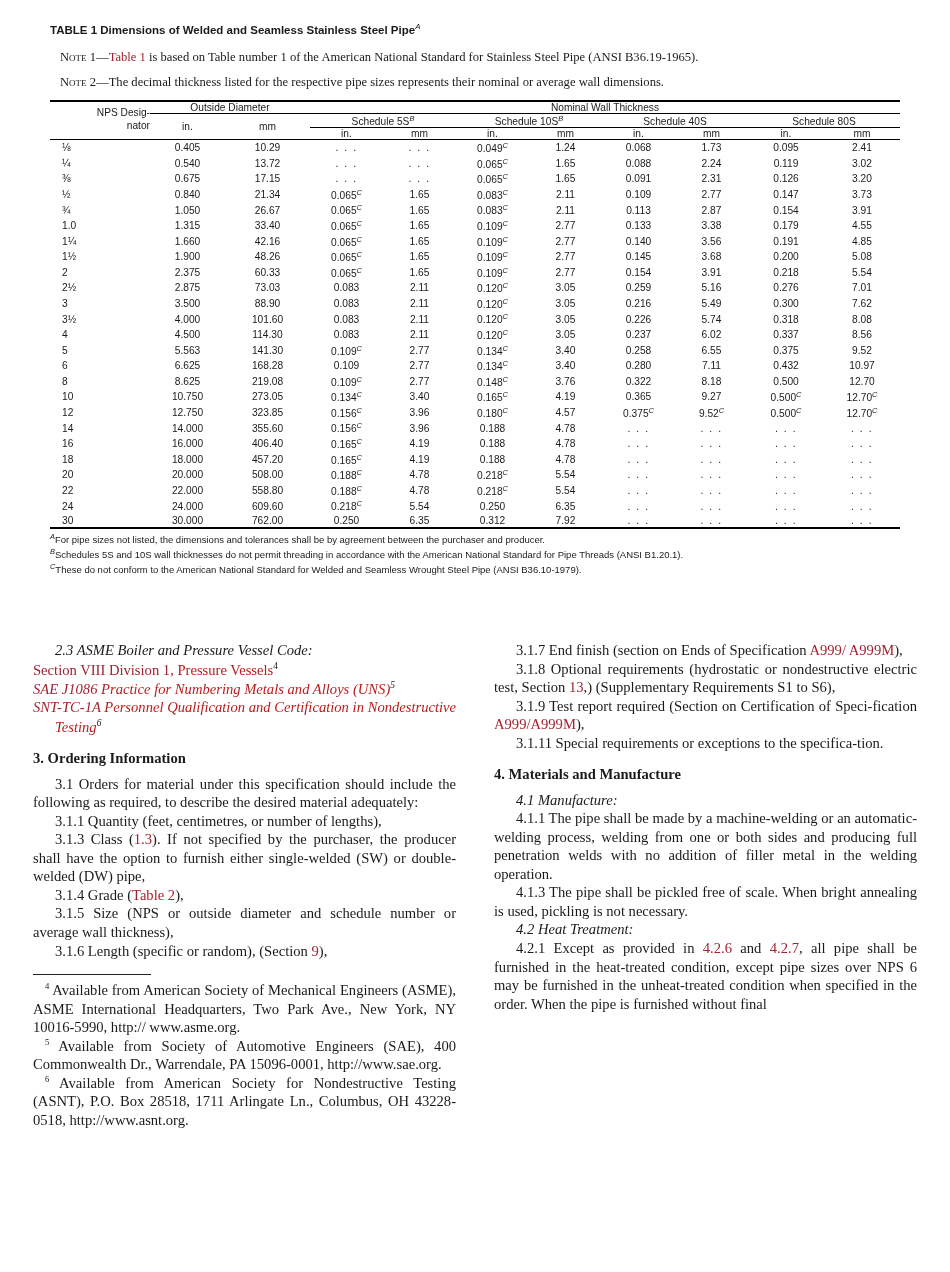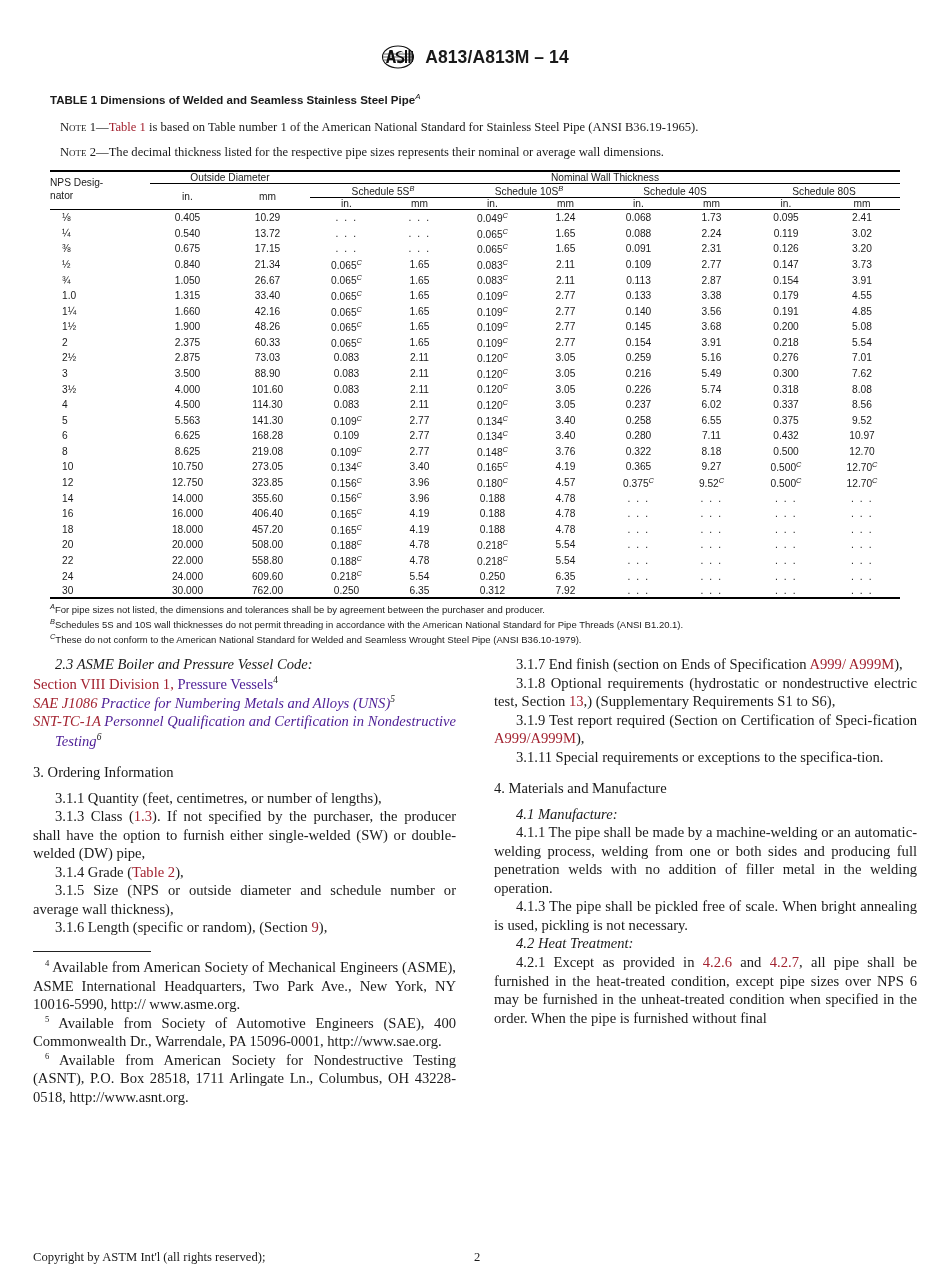--- a/index.html
+++ b/index.html
@@ -32,66 +32,66 @@
     font-size:11.5px; font-weight:bold; text-align:left;
     margin-bottom:13px;
   }
   .table-title sup { font-size:8px; font-style:italic; font-weight:normal; }
 
   .note {
     font-size:12.6px; margin:0 0 9px 10px; line-height:1.3;
   }
   .note .nlabel { font-variant:small-caps; }
   .lnk { color:#a32330; }
-  .lnk-b { color:#4c1d95; }
+  .lnk-b { color:#b91c1c; }
 
   table.dims {
     width:850px; border-collapse:collapse;
     font-family:"Liberation Sans", sans-serif;
     font-size:10.2px;
     margin-top:4px;
   }
   table.dims td, table.dims th { padding:0; font-weight:normal; }
   .rule-top { border-top:2.2px solid #000; }
   .hline { border-bottom:0.9px solid #000; }
 
   .hcell { text-align:center; padding:3px 0 2px 0; vertical-align:bottom; }
   .hcell sup { font-size:7.5px; font-style:italic; }
   .nps-head {
-    text-align:left; vertical-align:middle;
+    text-align:right; vertical-align:middle;
     padding:0 2px; line-height:1.25;
   }
   .dims td.d { text-align:center; padding:1.1px 0; }
   .dims td.nps { text-align:left; padding:1.1px 0 1.1px 12px; }
   .dims td.d sup, .dims td.nps sup { font-size:7.4px; font-style:italic; }
   .dots { letter-spacing:1.6px; }
 
   .tfoot-notes {
     font-family:"Liberation Sans", sans-serif;
     font-size:9.5px; line-height:1.45;
     margin-top:3px; width:850px;
   }
   .tfoot-notes div { white-space:nowrap; }
   .tfoot-notes sup { font-size:7.4px; font-style:italic; }
 
   
   .cols {
-    position:absolute; top:655px; left:33px;
+    position:absolute; top:619px; left:33px;
     width:884px; height:560px;
     display:flex; gap:38px;
   }
   .col { width:423px; position:relative; }
   .col p {
     margin:0; font-size:14.6px; line-height:1.27;
     text-align:justify; text-justify:inter-word;
   }
   .col p.ind { text-indent:22px; }
   .col p.hang { padding-left:22px; text-indent:-22px;font-style:italic; }
   .sec-head {
-    font-weight:normal; font-size:14.6px; margin:13px 0 7px 0 !important;
+    font-weight:bold; font-size:14.6px; margin:13px 0 7px 0 !important;
     text-align:center;
   }
   .ital { font-style:italic; }
   sup.fn { font-size:9.5px; vertical-align:super; }
 
   .fnrule { width:118px; border-top:1px solid #222; margin:14px 0 6px 0; }
   .foot-note {
     font-size:11.4px; line-height:1.3; text-align:justify;
     margin:0 0 1px 0; text-indent:12px;
   }
@@ -102,38 +102,20 @@
     font-size:12.6px;
   }
   .page-footer .cp { position:absolute; left:0; top:0; }
   .page-footer .pn { position:absolute; left:441px; top:0; }
 </style>
 </head>
 <body>
 
 <div class="page">
 
-  <div class="doc-header">
-    <svg class="astm-logo" viewBox="0 0 68 52">
-      <ellipse cx="34" cy="26" rx="31" ry="22" fill="none" stroke="#111" stroke-width="2.2"></ellipse>
-      <g fill="#111">
-        <path d="M10 38 L17 12 L23 12 L30 38 L25 38 L23.5 32 L16.5 32 L15 38 Z M17.6 28 L22.4 28 L20 18 Z"></path>
-        <path d="M31 17 q8 -6 14 0 q-6 -2 -10 1 q-3 3 1 5 l7 3 q6 3 3 9 q-4 6 -14 2 l1 -5 q6 3 9 0 q2 -2 -2 -4 l-7 -3 q-6 -3 -2 -8 Z"></path>
-        <rect x="48" y="12" width="4" height="26"></rect>
-        <rect x="55" y="12" width="4" height="26"></rect>
-        <rect x="61" y="14" width="3" height="22"></rect>
-      </g>
-      <g stroke="#111" stroke-width="1.3" fill="none">
-        <path d="M6 20 h56"></path>
-          <path d="M4 26 h60"></path>
-          <path d="M6 32 h56"></path>
-      </g>
-    </svg>
-    <div class="doc-id">A813/A813M – 14</div>
-  </div>
 
   <div class="table-wrap">
 
     <div class="table-title">
       <span>TABLE 1 Dimensions of Welded and Seamless Stainless Steel Pipe</span><sup>A</sup>
     </div>
 
     <p class="note">
       <span class="nlabel">Note 1—</span><span class="lnk">Table 1</span><span> is based on Table number 1 of the American National Standard for Stainless Steel Pipe (ANSI B36.19-1965).</span>
     </p>
@@ -528,20 +510,21 @@
         <span class="lnk">Section VIII Division 1,</span><span class="lnk-b"> Pressure Vessels</span><sup class="fn">4</sup>
       </p>
       <p class="hang">
         <span class="lnk">SAE  J1086</span><span class="lnk-b"> Practice  for  Numbering  Metals  and  Alloys (UNS)</span><sup class="fn">5</sup>
       </p>
       <p class="hang">
         <span class="lnk">SNT-TC-1A</span><span class="lnk-b"> Personnel  Qualification  and  Certification  in Nondestructive Testing</span><sup class="fn">6</sup>
       </p>
 
       <p class="sec-head">3.  Ordering Information</p>
+      <p class="ind">3.1  Orders  for  material  under  this  specification  should include  the  following  as  required,  to  describe  the  desired material adequately:</p>
       <p class="ind">3.1.1  Quantity (feet, centimetres, or number of lengths),</p>
       <p class="ind">
         <span>3.1.3  Class  (</span><span class="lnk">1.3</span><span>).  If  not  specified  by  the  purchaser,  the producer shall have the option to furnish either single-welded (SW) or double-welded (DW) pipe,</span>
       </p>
       <p class="ind">
         <span>3.1.4  Grade (</span><span class="lnk">Table 2</span><span>),</span>
       </p>
       <p class="ind">3.1.5  Size (NPS or outside diameter and schedule number or average wall thickness),</p>
       <p class="ind">
         <span>3.1.6  Length (specific or random), (Section </span><span class="lnk">9</span><span>),</span>

